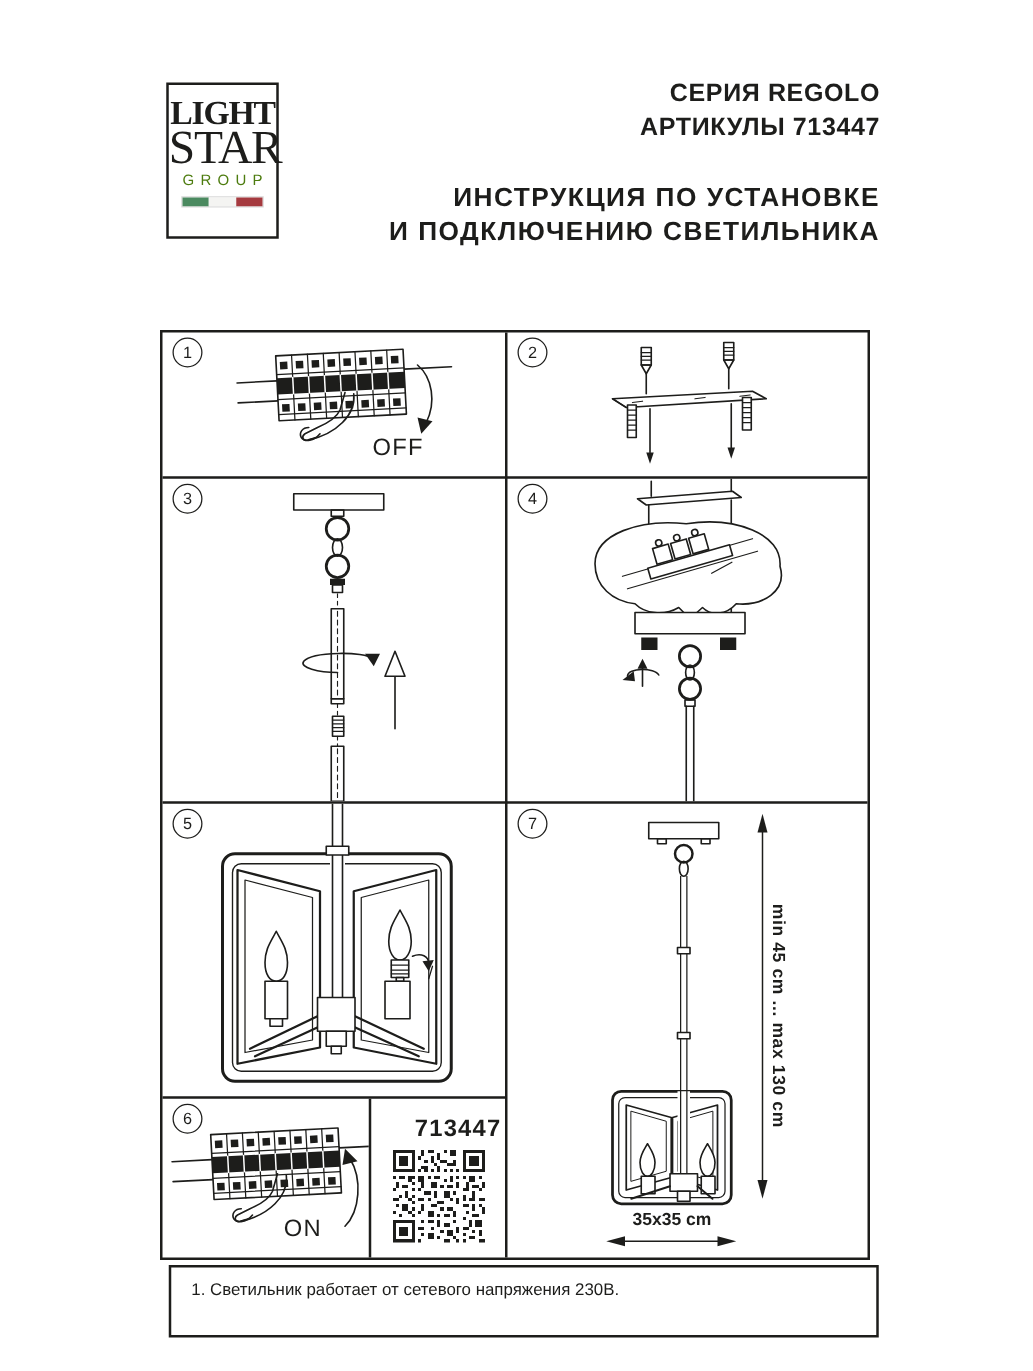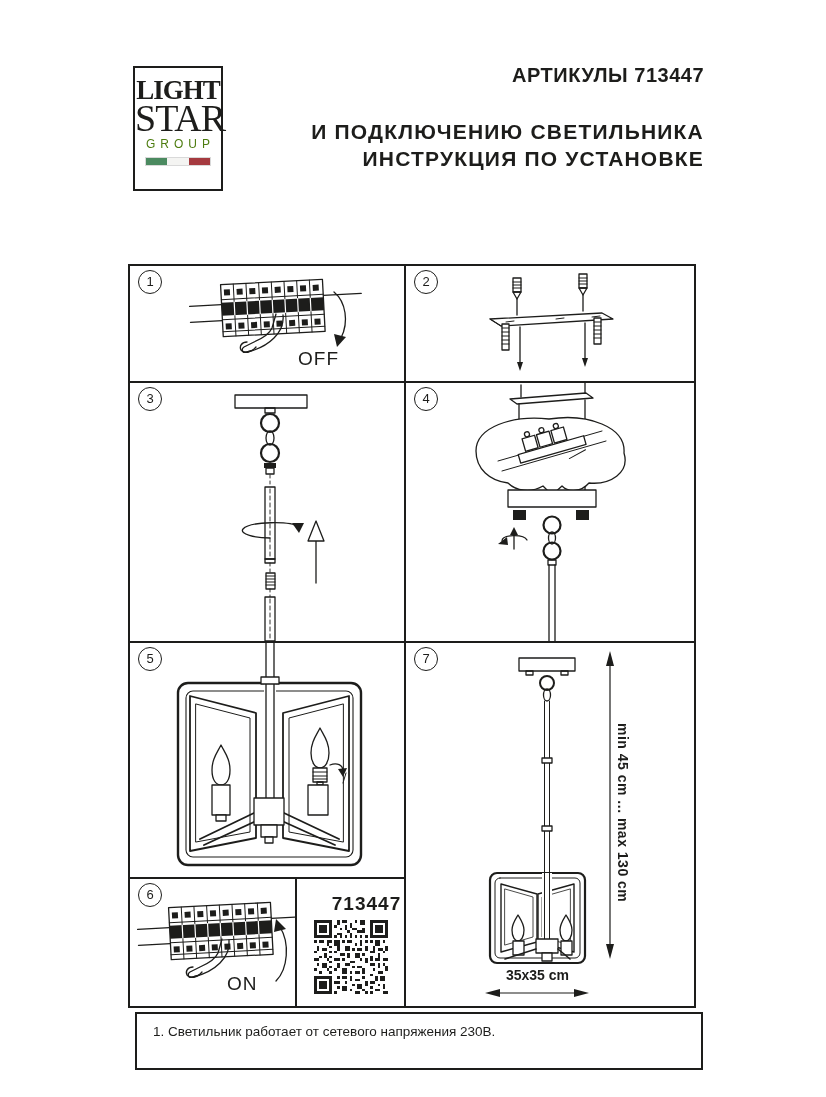--- a/index.html
+++ b/index.html
@@ -54,24 +54,25 @@
     <div class="logo-star">STAR</div>
     <div class="logo-group">GROUP</div>
     <div class="logo-flag">
       <span style="background: rgb(75, 138, 96);"></span>
       <span style="background: rgb(244, 244, 242);"></span>
       <span style="background: rgb(165, 58, 63);"></span>
     </div>
   </div>
 
   <div class="header-text">
+    <div class="hl">СЕРИЯ REGOLO</div>
     <div class="hl">АРТИКУЛЫ 713447</div>
     <div class="instr-block">
+      <div class="instr">ИНСТРУКЦИЯ ПО УСТАНОВКЕ</div>
       <div class="instr">И ПОДКЛЮЧЕНИЮ СВЕТИЛЬНИКА</div>
-      <div class="instr">ИНСТРУКЦИЯ ПО УСТАНОВКЕ</div>
     </div>
   </div>
 
   <div class="grid">
 
     <div class="line" style="left:274px;top:0;width:2px;height:740px;"></div>
     <div class="line" style="left:0;top:115px;width:564px;height:2px;"></div>
     <div class="line" style="left:0;top:375px;width:564px;height:2px;"></div>
     <div class="line" style="left:0;top:611px;width:274px;height:2px;"></div>
     <div class="line" style="left:165px;top:613px;width:2px;height:127px;"></div>

